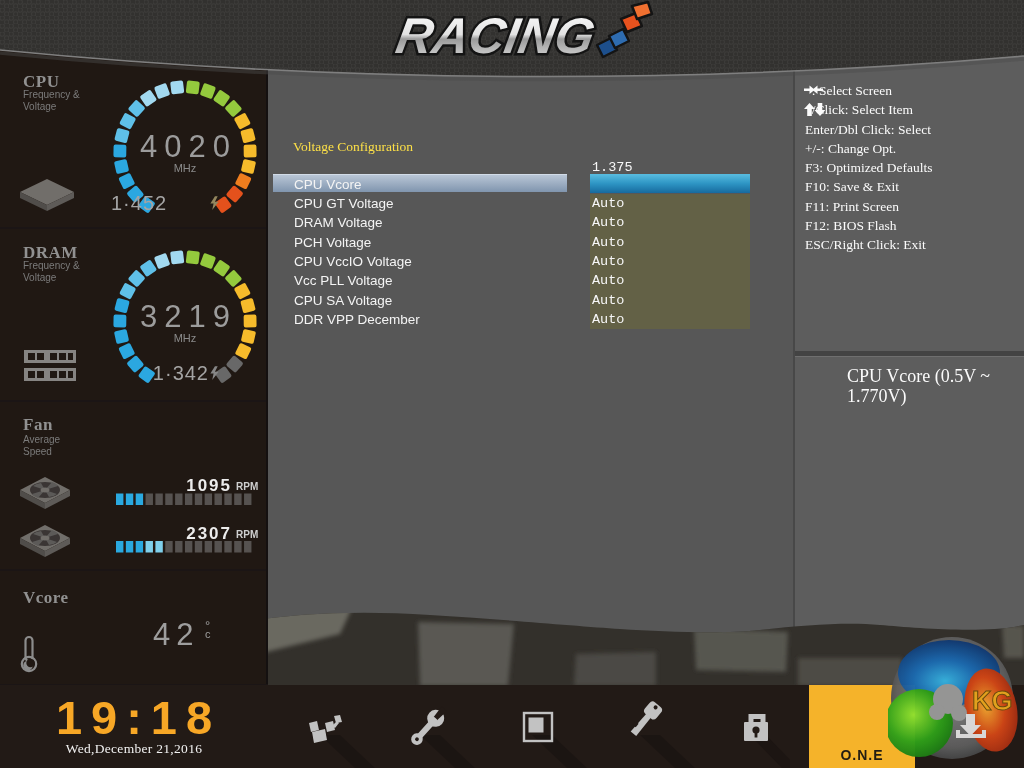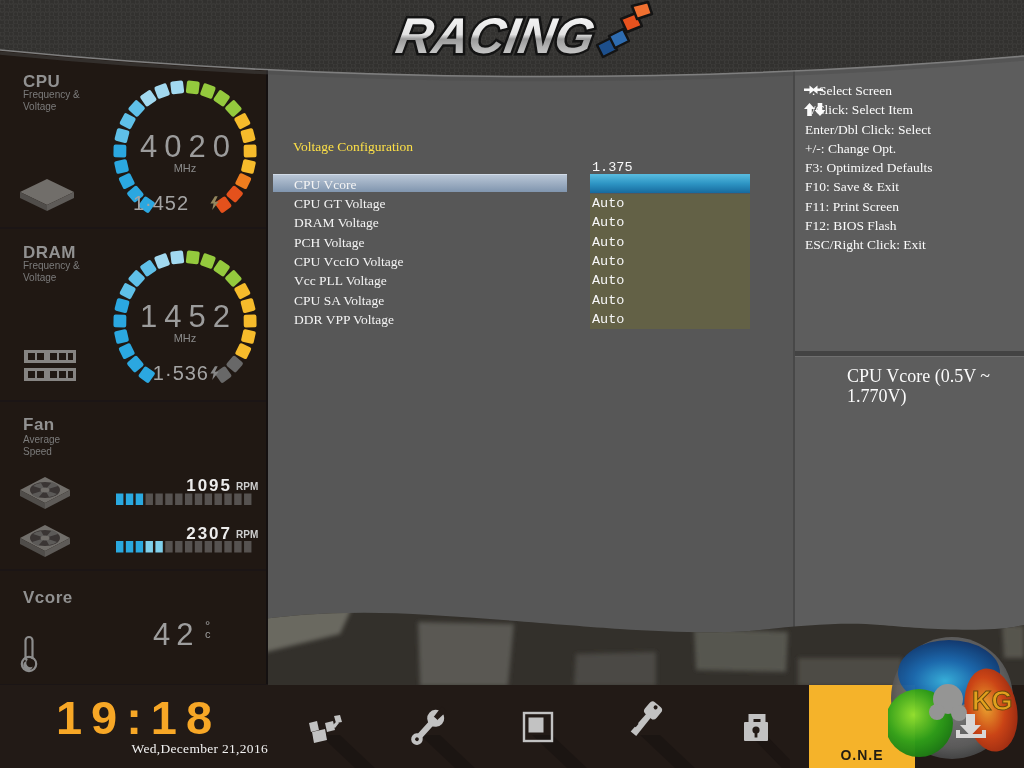--- a/index.html
+++ b/index.html
@@ -1,26 +1,26 @@
 <!DOCTYPE html>
 <html><head><meta charset="utf-8">
 <style>
 * { margin:0; padding:0; box-sizing:border-box; }
 html,body { width:1024px; height:768px; overflow:hidden; background:#575757;
   font-family:"Liberation Sans",sans-serif; }
 .abs { position:absolute; }
 .mono { font-family:Liberation Serif, serif; }
 .trow { position:absolute; left:294px; width:280px; height:19.35px;
-  font-family:Liberation Serif, serif; font-size:13.5px; line-height:19.35px;
+  font-family:Liberation Sans, sans-serif; font-size:13.5px; line-height:19.35px;
   color:#f4f4f4; white-space:pre; }
 .vrow { position:absolute; left:592px; width:160px; height:19.35px;
   font-family:"Liberation Mono",monospace; font-size:13.5px; line-height:19.35px;
   color:#f6f6f6; white-space:pre; }
 .stitle { position:absolute; left:23px; font-size:17px; font-weight:bold;
-  letter-spacing:0.5px; color:#919191; }
+  letter-spacing:0.5px; color:#919191;font-family:Liberation Serif, serif; }
 .ssub { position:absolute; left:23px; font-size:10px; line-height:12px; color:#7b7b7b; }
 </style></head>
 <body>
 <div class="abs" style="left:795px;top:0;width:229px;height:768px;background:#5d5d5d"></div>
 <div class="abs" style="left:793px;top:60px;width:2px;height:600px;background:#484848"></div>
 <div class="abs" style="left:795px;top:351px;width:229px;height:5px;background:#434343"></div>
 <div class="abs" style="left:795px;top:356px;width:229px;height:1px;background:#6f6f6f"></div>
 
 <svg class="abs" style="left:256px;top:588px" width="768" height="98" viewBox="0 0 768 98">
  <defs>
@@ -218,55 +218,55 @@
   <g stroke="#8c8c8c" fill="none">
    <rect x="25.5" y="637" width="7" height="24" rx="3.5" stroke-width="2.2"></rect>
    <circle cx="29" cy="664" r="7.2" stroke-width="2.2"></circle>
   </g>
   <circle cx="28" cy="665.5" r="4.8" fill="#8c8c8c"></circle>
   <circle cx="30.5" cy="663" r="4.2" fill="#201813"></circle>
 </svg>
 
 <div class="abs" style="left:85px;top:129px;width:200px;text-align:center;font-size:31px;letter-spacing:7px;color:#9c9c9c;text-indent:7px">4020</div>
 <div class="abs" style="left:85px;top:162px;width:200px;text-align:center;font-size:11px;color:#8b8b8b">MHz</div>
-<div class="abs" style="left:111px;top:192px;width:100px;text-align:center;font-size:20px;letter-spacing:1px;color:#a4a4a4">1·452</div>
-<div class="abs" style="left:85px;top:299px;width:200px;text-align:center;font-size:31px;letter-spacing:7px;color:#9c9c9c;text-indent:7px">1452</div>
+<div class="abs" style="left:111px;top:192px;width:100px;text-align:left;font-size:20px;letter-spacing:1px;color:#a4a4a4">1·452</div>
+<div class="abs" style="left:85px;top:299px;width:200px;text-align:center;font-size:31px;letter-spacing:7px;color:#9c9c9c;text-indent:7px">3219</div>
 <div class="abs" style="left:85px;top:332px;width:200px;text-align:center;font-size:11px;color:#8b8b8b">MHz</div>
-<div class="abs" style="left:109px;top:362px;width:100px;text-align:right;font-size:20px;letter-spacing:1px;color:#a4a4a4">1·536</div>
+<div class="abs" style="left:109px;top:362px;width:100px;text-align:right;font-size:20px;letter-spacing:1px;color:#a4a4a4">1·342</div>
 <svg class="abs" style="left:209px;top:196px" width="11" height="14" viewBox="0 0 12 15">
     <polygon points="6.5,0 1.5,8 5,8 3.5,15 10.5,6 6.5,6 9.5,0" fill="#93865e"></polygon>
   </svg>
 <svg class="abs" style="left:209px;top:366px" width="11" height="14" viewBox="0 0 12 15">
     <polygon points="6.5,0 1.5,8 5,8 3.5,15 10.5,6 6.5,6 9.5,0" fill="#868686"></polygon>
   </svg>
 
 <div class="abs" style="left:130px;top:476px;width:102px;text-align:right;font-size:17px;font-weight:bold;letter-spacing:2px;color:#ececec">1095</div>
 <div class="abs" style="left:236px;top:481px;font-size:10px;font-weight:bold;color:#cfcfcf">RPM</div>
 <div class="abs" style="left:130px;top:524px;width:102px;text-align:right;font-size:17px;font-weight:bold;letter-spacing:2px;color:#ececec">2307</div>
 <div class="abs" style="left:236px;top:529px;font-size:10px;font-weight:bold;color:#cfcfcf">RPM</div>
 
 <div class="abs" style="left:153px;top:617px;font-size:31px;letter-spacing:6px;color:#9e9e9e">42</div>
 <div class="abs" style="left:205px;top:618px;font-size:13px;color:#9e9e9e">°</div>
 <div class="abs" style="left:205px;top:628px;font-size:11px;color:#9e9e9e">c</div>
 
 <div class="abs" style="left:0;top:690px;width:268px;text-align:center;font-size:47px;font-weight:bold;letter-spacing:9px;color:#f7a726;text-indent:9px">19:18</div>
-<div class="abs mono" style="left:0;top:741px;width:268px;text-align:right;font-size:13.5px;letter-spacing:0.3px;color:#f2f2f2">Wed,December  21,2016</div>
+<div class="abs mono" style="left:0;top:741px;width:268px;text-align:center;font-size:13.5px;letter-spacing:0.3px;color:#f2f2f2">Wed,December  21,2016</div>
 
 <div class="abs mono" style="left:293px;top:139px;font-size:13.5px;color:#fde047">Voltage Configuration</div>
 <div class="abs" style="left:272.5px;top:174.4px;width:294px;height:17.8px;background:linear-gradient(#b9c6d6,#8095ae);border-top:1px solid #d2dce8"></div>
 <div class="abs" style="left:589.5px;top:174.4px;width:160.5px;height:19.1px;background:linear-gradient(#56bade 4%,#2e95c4 50%,#176a9e)"></div>
 <div class="abs" style="left:590px;top:194px;width:160px;height:135.4px;background:#636146"></div>
 <div class="trow" style="top:174.6px">CPU Vcore</div>
 <div class="trow" style="top:193.9px">CPU GT Voltage</div>
 <div class="trow" style="top:213.3px">DRAM Voltage</div>
 <div class="trow" style="top:232.7px">PCH Voltage</div>
 <div class="trow" style="top:252.0px">CPU VccIO Voltage</div>
 <div class="trow" style="top:271.4px">Vcc PLL Voltage</div>
 <div class="trow" style="top:290.7px">CPU SA Voltage</div>
-<div class="trow" style="top:310.1px">DDR VPP Voltage</div>
+<div class="trow" style="top:310.1px">DDR VPP December</div>
 <div class="vrow" style="top:158px">1.375</div>
 <div class="vrow" style="top:193.9px">Auto</div>
 <div class="vrow" style="top:213.3px">Auto</div>
 <div class="vrow" style="top:232.7px">Auto</div>
 <div class="vrow" style="top:252.0px">Auto</div>
 <div class="vrow" style="top:271.4px">Auto</div>
 <div class="vrow" style="top:290.7px">Auto</div>
 <div class="vrow" style="top:310.1px">Auto</div>
 
 <div class="abs mono" style="left:805px;top:81px;font-size:13.5px;line-height:19.3px;color:#fbfbfb">&nbsp;&nbsp;: Select Screen<br>&nbsp;&nbsp;/Click: Select Item<br>Enter/Dbl Click: Select<br>+/-: Change Opt.<br>F3: Optimized Defaults<br>F10: Save &amp; Exit<br>F11: Print Screen<br>F12: BIOS Flash<br>ESC/Right Click: Exit</div>

